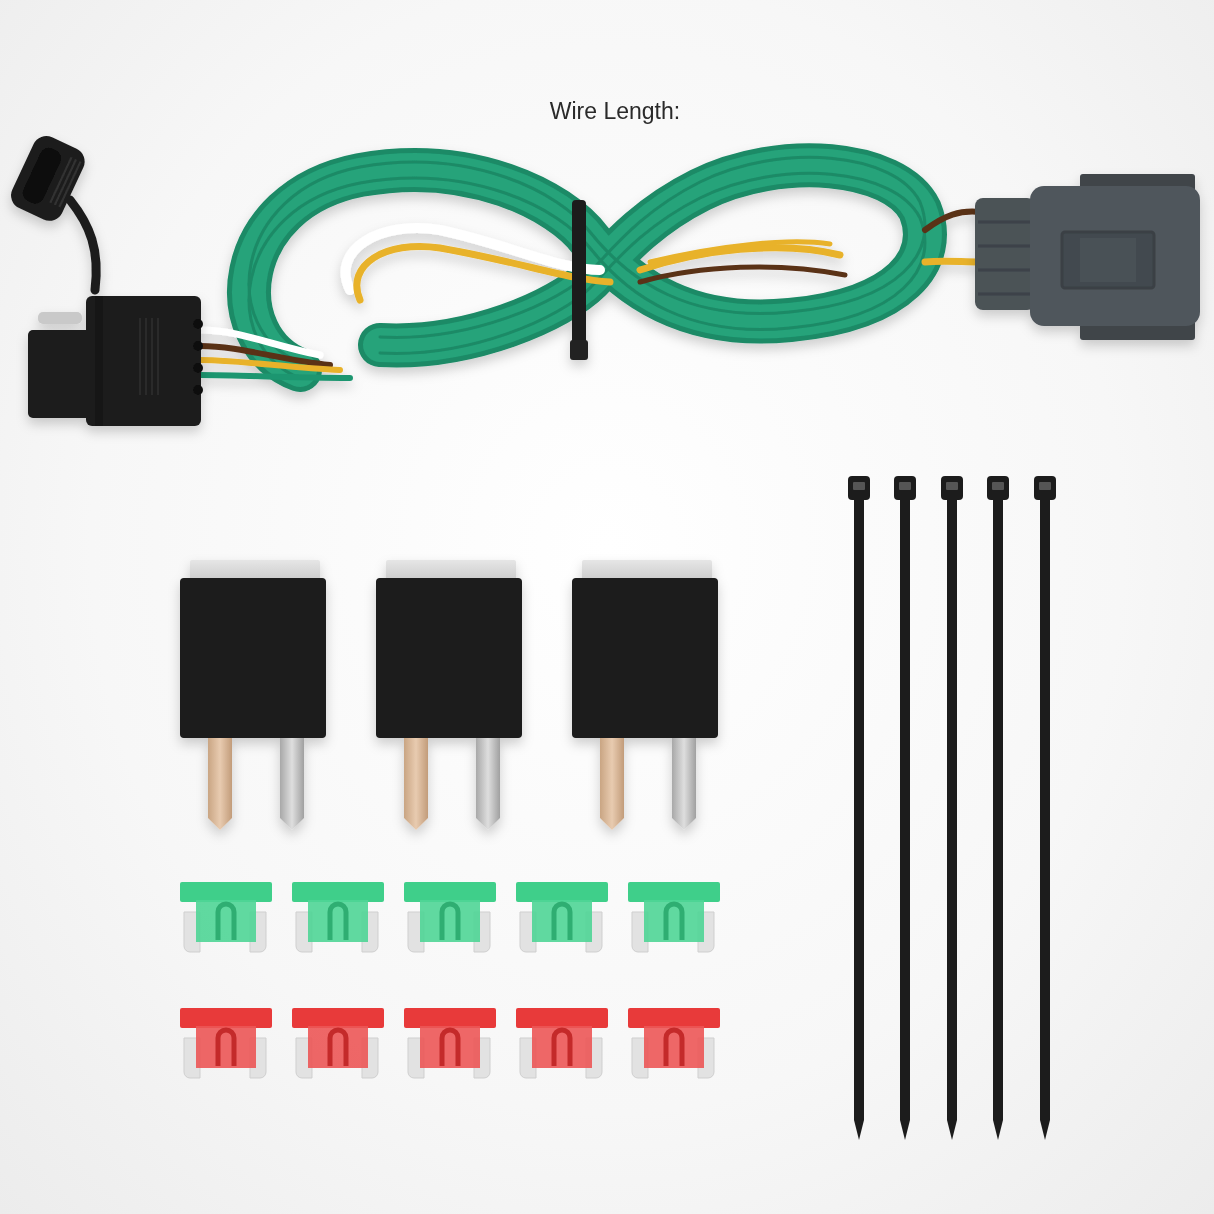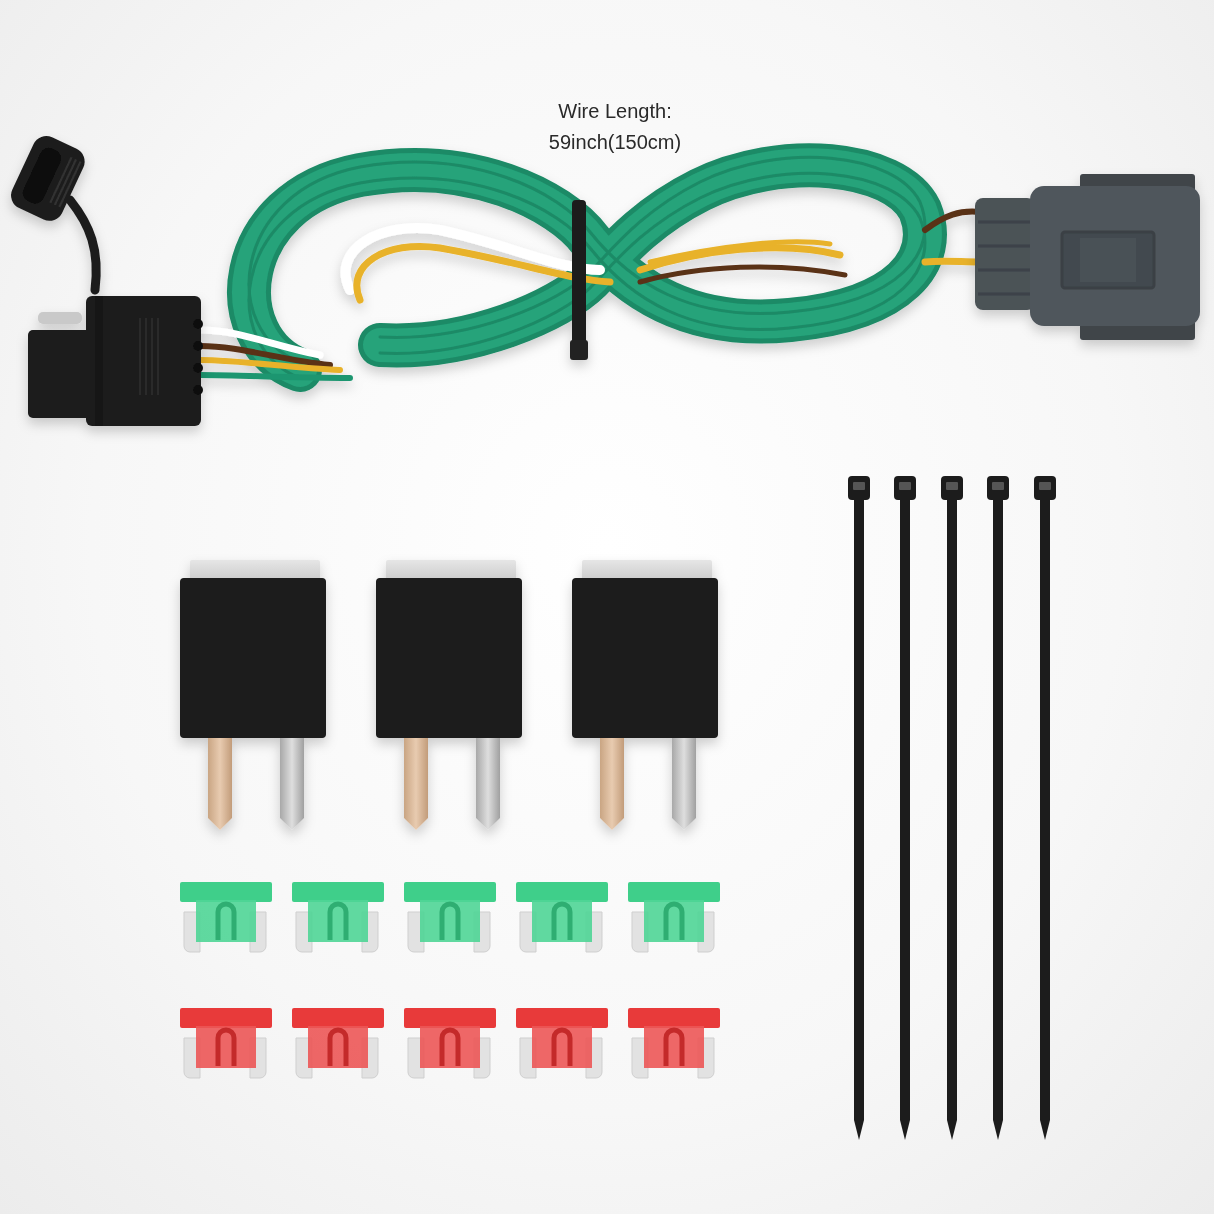--- a/index.html
+++ b/index.html
@@ -4,30 +4,29 @@
 <style>
   html, body { margin:0; padding:0; }
   body {
     width:1214px; height:1214px; overflow:hidden; position:relative;
     background: radial-gradient(ellipse at 50% 45%, #ffffff 0%, #f7f7f7 60%, #ececec 100%);
     font-family: "Liberation Sans", sans-serif;
   }
   .abs { position:absolute; }
   .caption {
     left:470px; top:96px; width:290px; text-align:center;
-    font-size:20px; line-height:31px; color:#2a2a2a;
+    font-size:23px; line-height:31px; color:#2a2a2a;
   }
   svg { position:absolute; left:0; top:0; }
 </style>
 </head>
 <body>
 
 <div class="abs caption">
   <div>Wire Length:</div>
-  <div>59inch(150cm)</div>
 </div>
 
 <svg width="1214" height="1214" viewBox="0 0 1214 1214">
   <defs>
     <filter id="sh" x="-20%" y="-20%" width="140%" height="140%">
       <feDropShadow dx="0" dy="6" stdDeviation="6" flood-color="#000" flood-opacity="0.18"></feDropShadow>
     </filter>
     <linearGradient id="relayTop" x1="0" y1="0" x2="0" y2="1">
       <stop offset="0" stop-color="#e6e6e6"></stop>
         <stop offset="1" stop-color="#c9c9c9"></stop>

